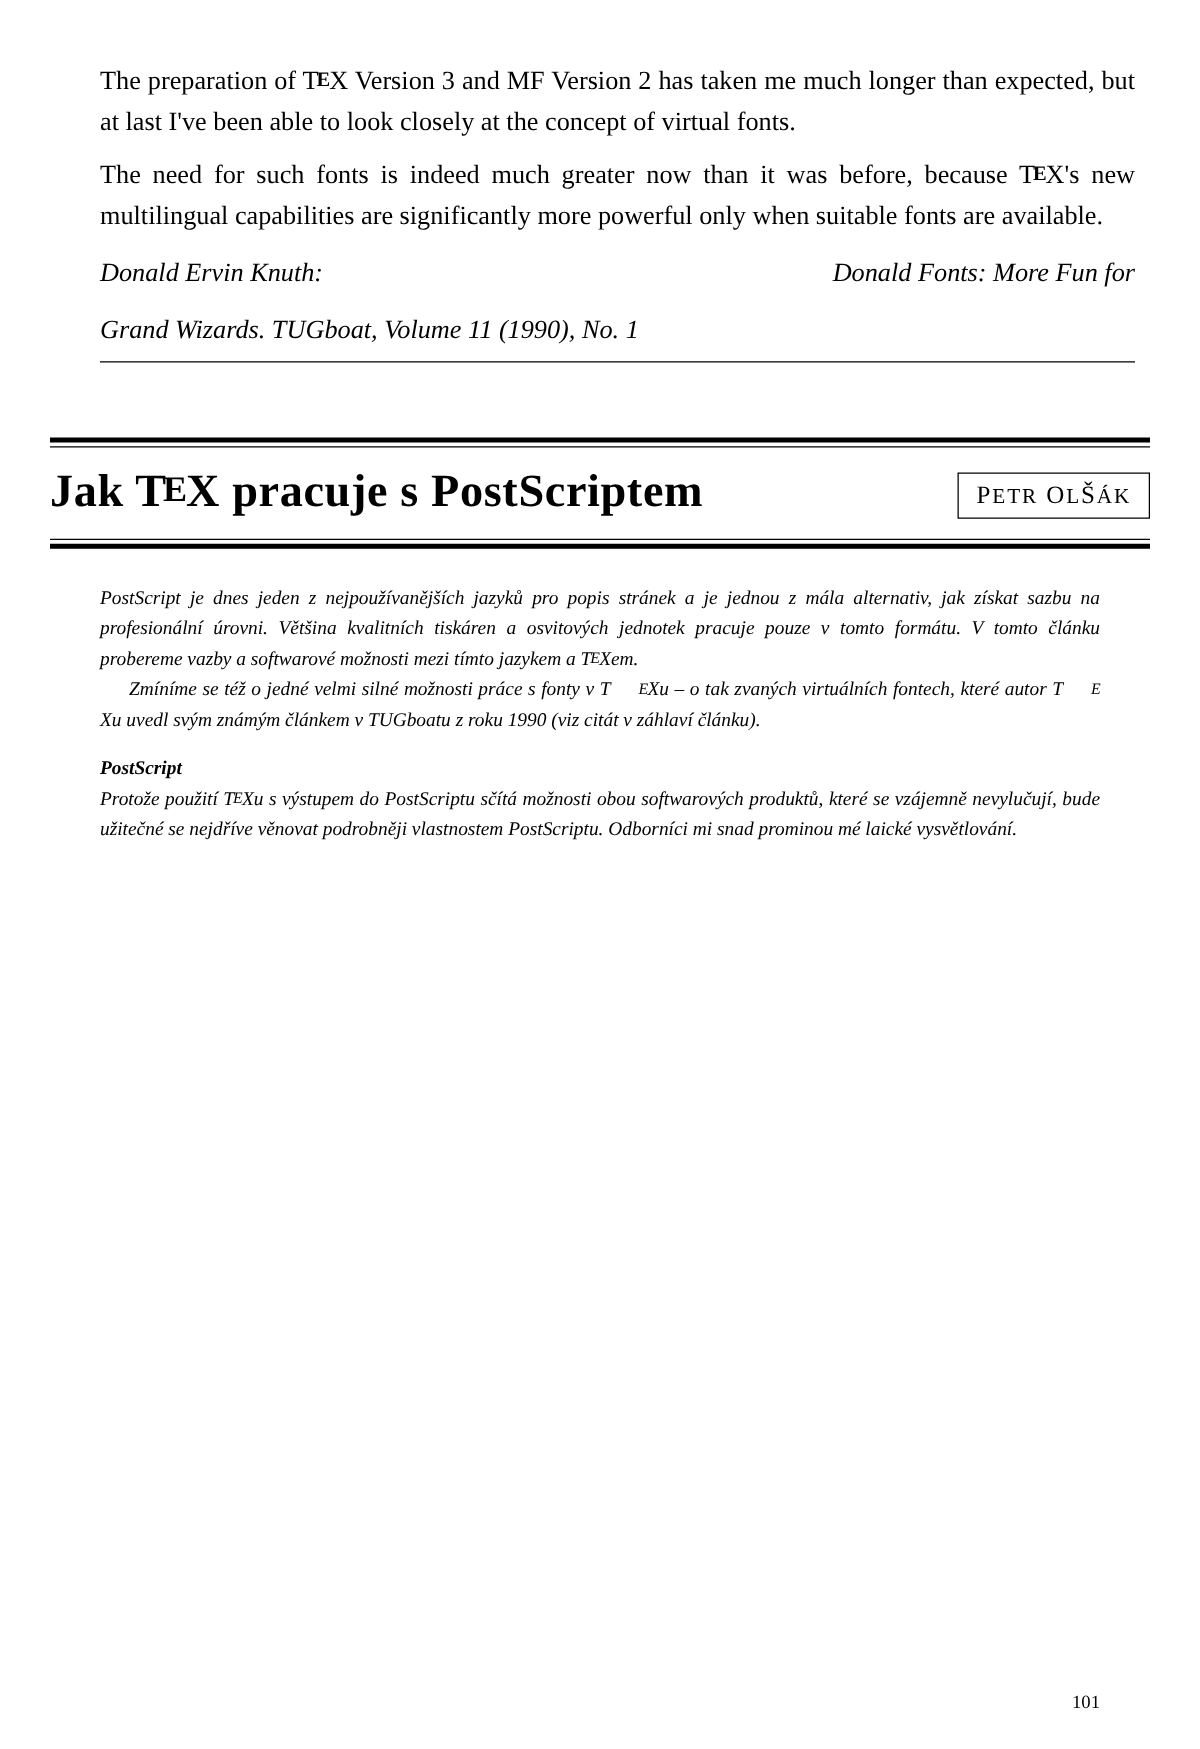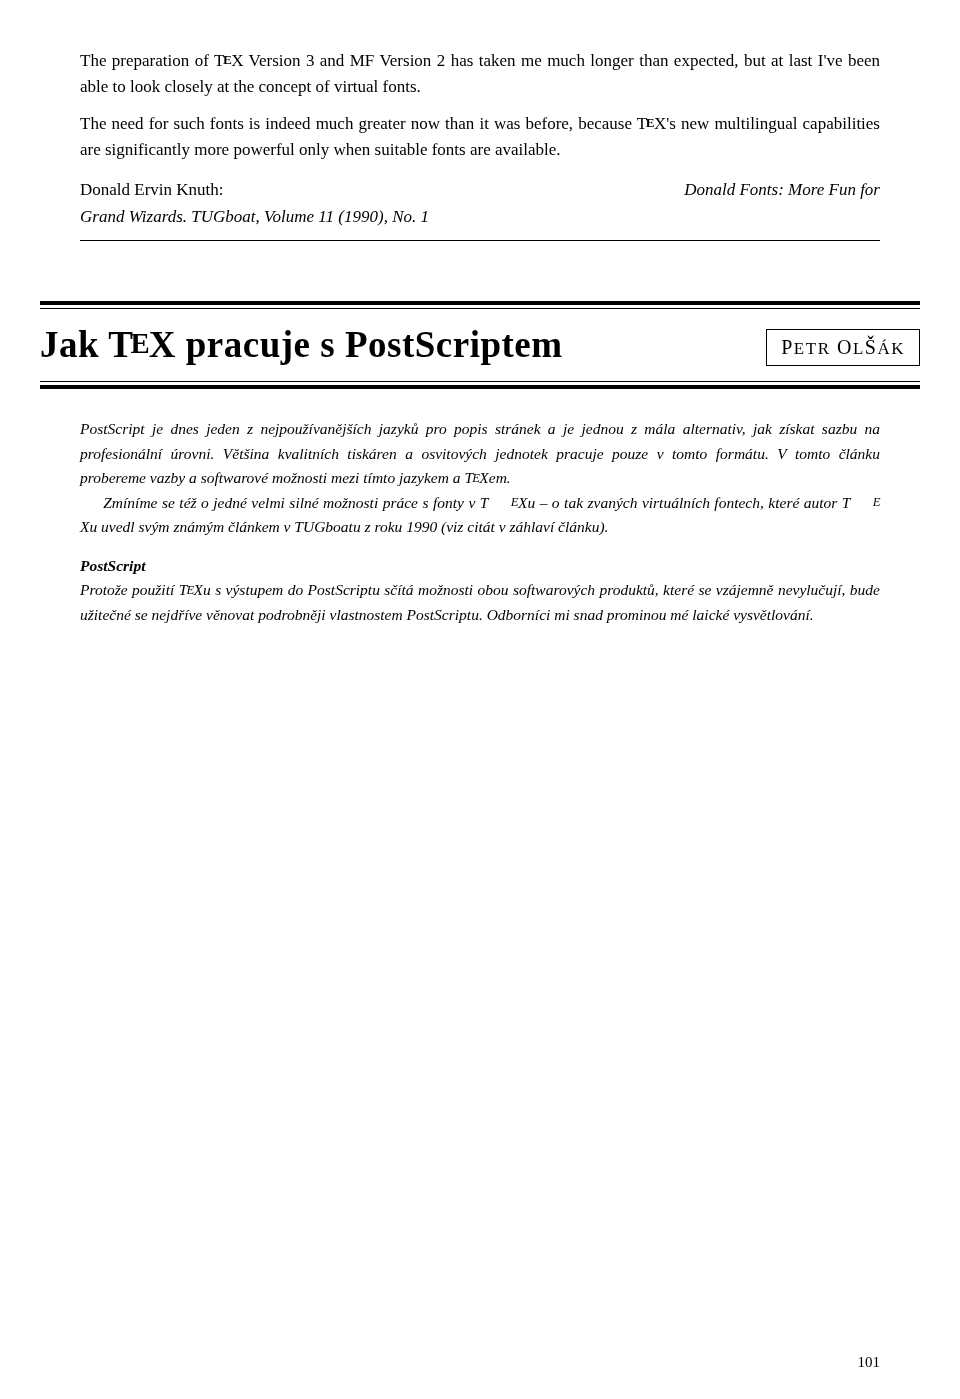--- a/index.html
+++ b/index.html
@@ -20,52 +20,53 @@
     .page-container {
       width: 960px;
       min-height: 1399px;
       background: #ffffff;
       padding: 0;
       position: relative;
     }
 
     
     .top-section {
-      padding: 48px 80px 0px 80px;
-      font-size: 17px;
+      padding: 48px 52px 0px 80px;
+      font-size: 21px;
       line-height: 1.55;
     }
 
     .top-section p {
       text-align: justify;
       margin-bottom: 10px;
     }
 
     .citation-block {
       margin-top: 14px;
       margin-bottom: 4px;
     }
 
     .citation-line1 {
       display: flex;
       justify-content: space-between;
     }
 
     .citation-left {
+      font-style: italic;
       text-align: right;
     }
 
     .citation-right {
       font-style: italic;
       text-align: right;
     }
 
     .citation-line2 {
       font-style: italic;
-      margin-top: 0;
+      margin-top: 12px;
     }
 
     .divider-thin {
       width: 100%;
       height: 1px;
       background: #000;
       margin-top: 10px;
     }
 
     

